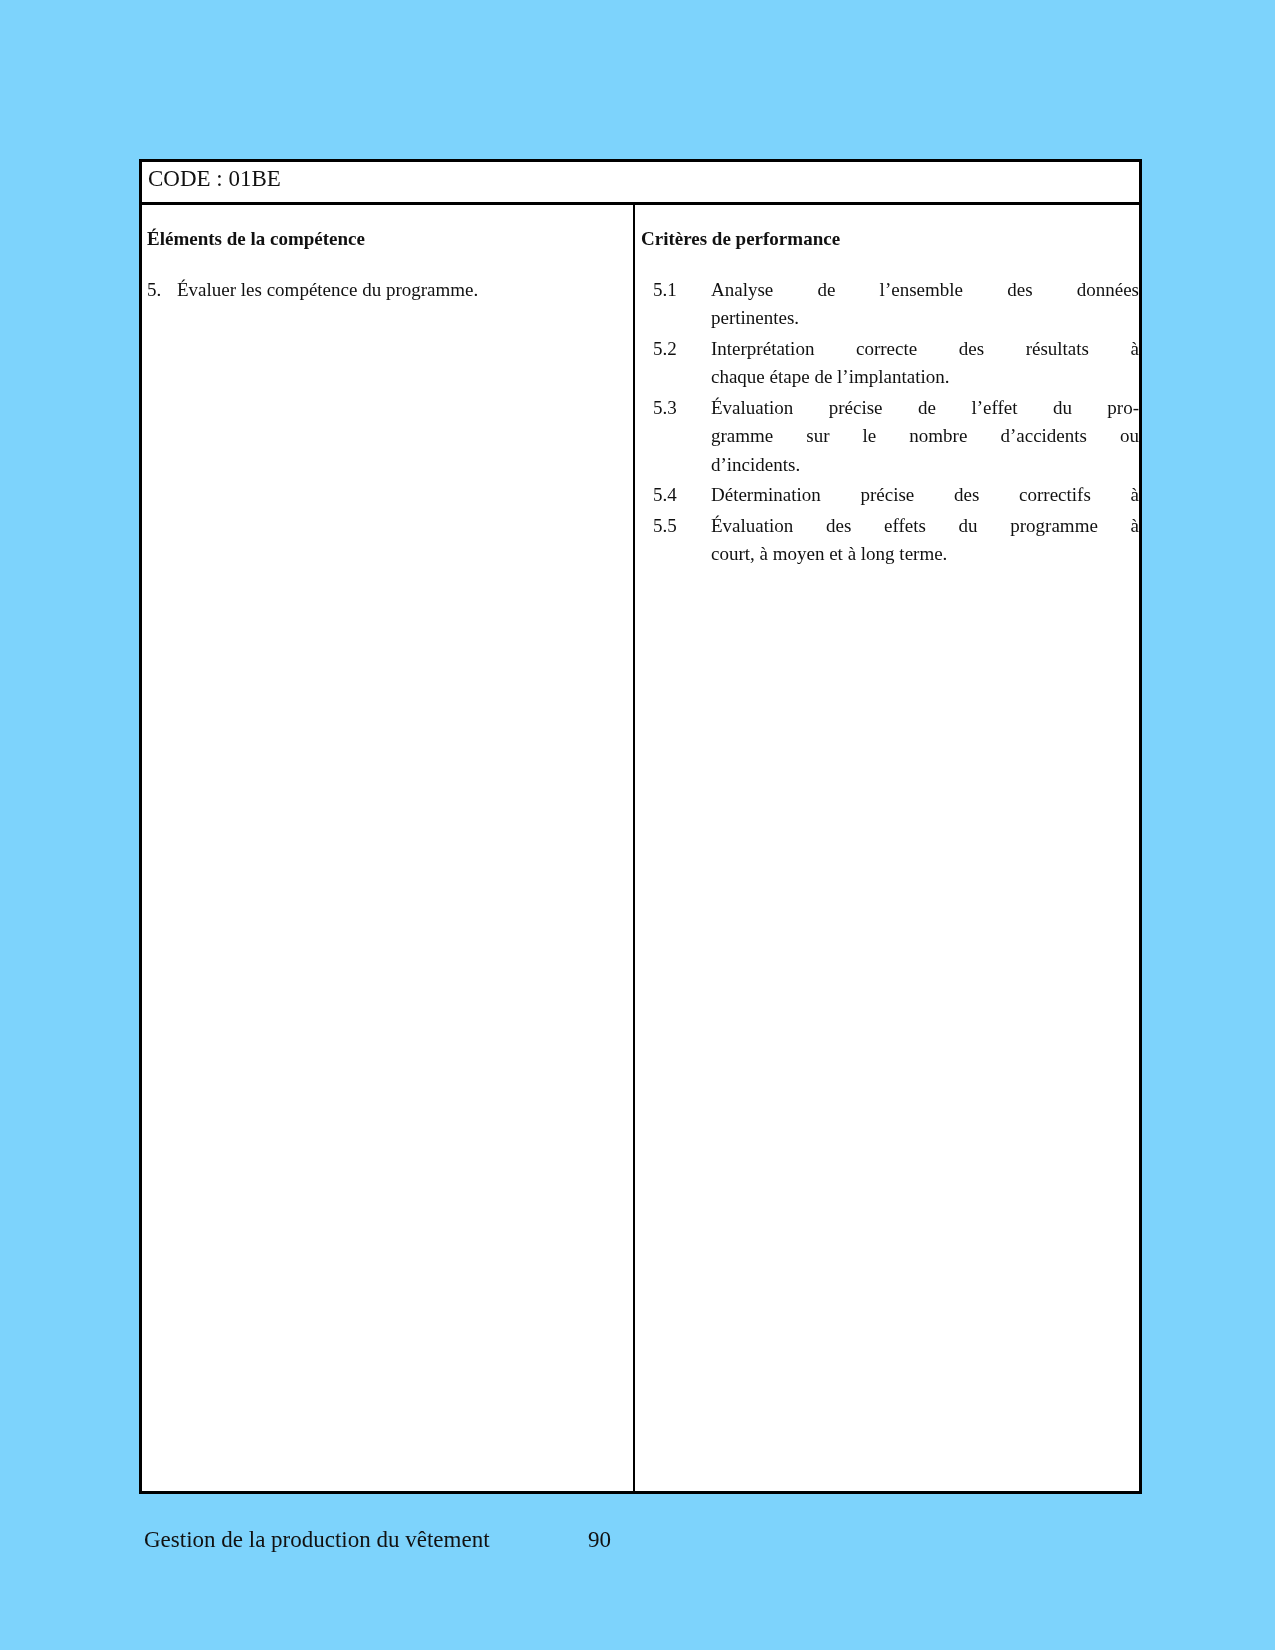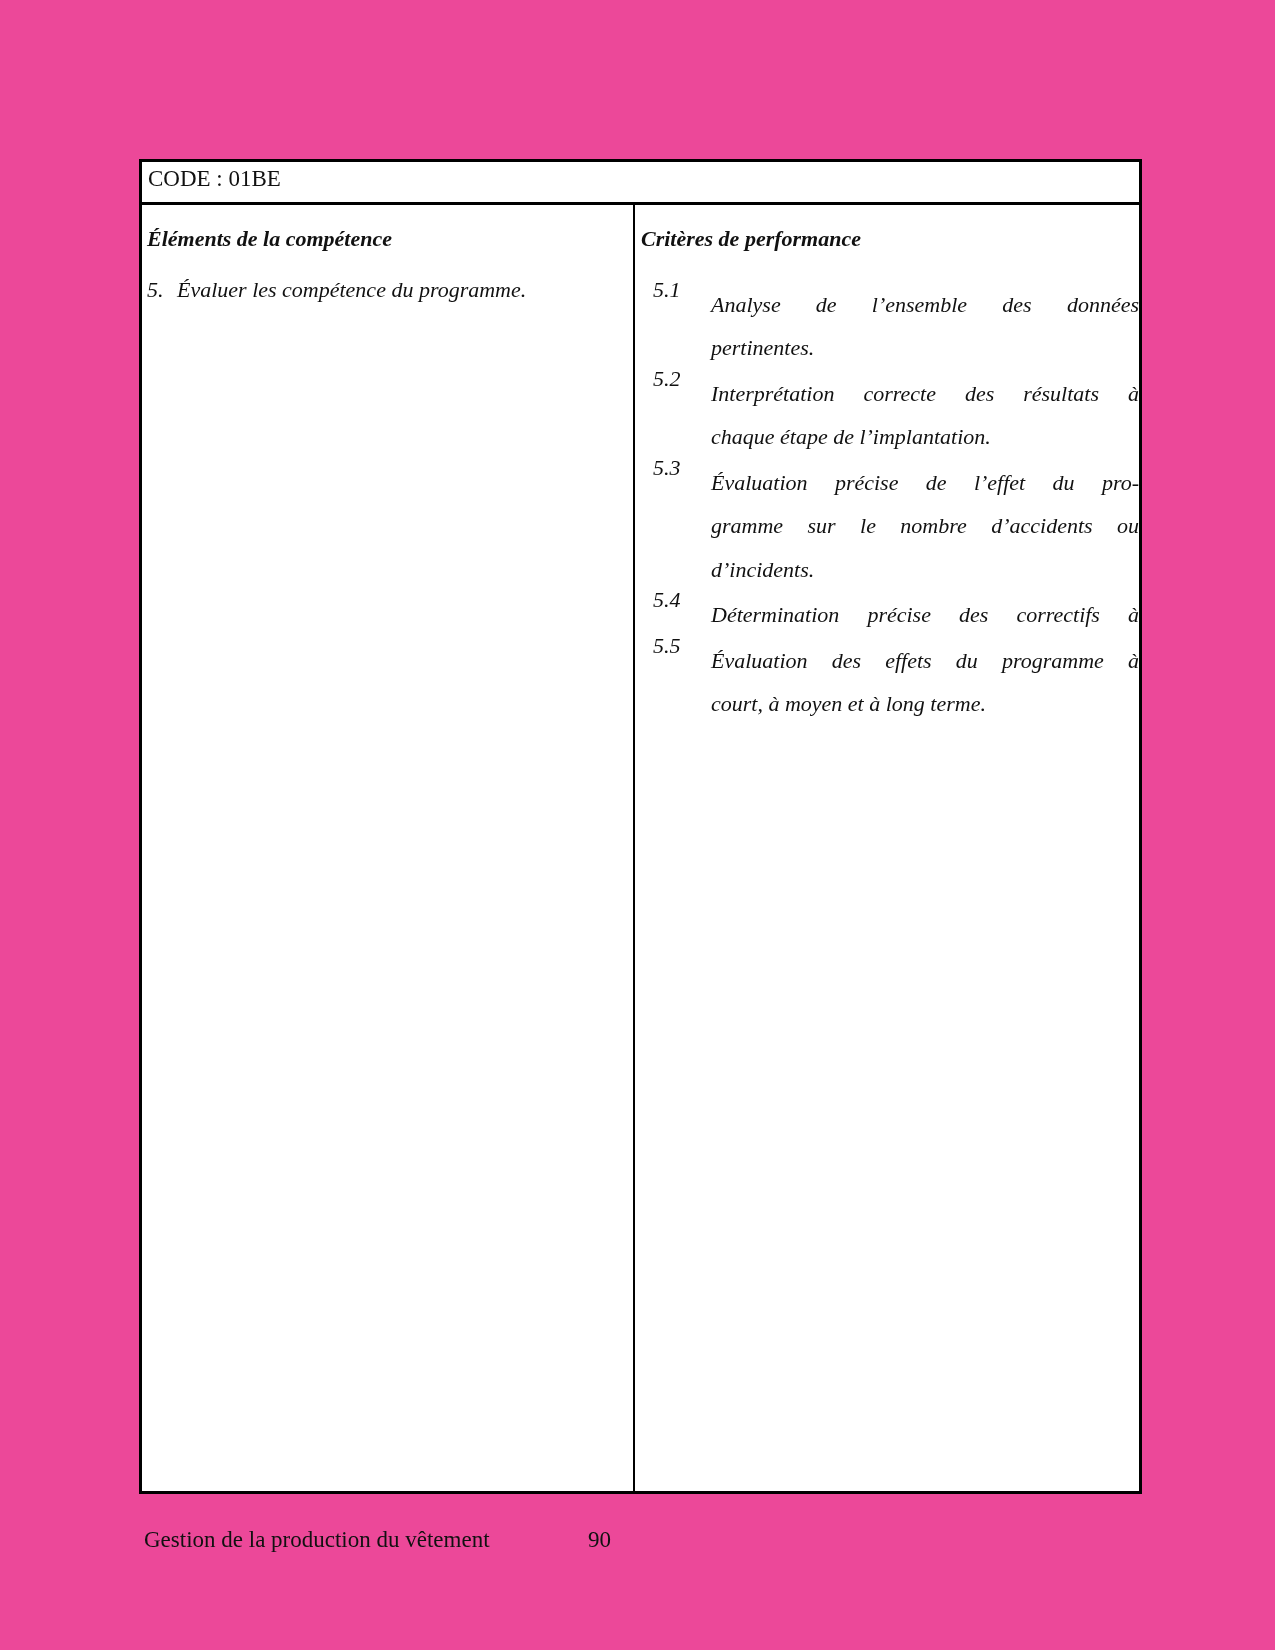--- a/index.html
+++ b/index.html
@@ -11,21 +11,21 @@
     width: 1275px;
     height: 1650px;
     position: relative;
     font-family: "Liberation Serif", "DejaVu Serif", serif;
     color: #111111;
     -webkit-font-smoothing: antialiased;
   }
   .page {
     position: absolute;
     inset: 0;
-    background: #ec4899;
+    background: #7dd3fc;
     overflow: hidden;
   }
   .comp-table {
     position: absolute;
     left: 139px;
     top: 159px;
     width: 1003px;
     height: 1335px;
     border: 3px solid #000000;
     box-sizing: border-box;
@@ -41,23 +41,22 @@
     line-height: 29px;
     padding: 2px 0 0 6px;
   }
   .cols {
     flex: 1;
     display: flex;
     min-height: 0;
   }
   .col {
     box-sizing: border-box;
-    font-size: 22px;
+    font-size: 19px;
     line-height: 28.5px;
-    font-style: italic;
   }
   .col.left {
     width: 493px;
     flex: none;
     border-right: 2px solid #000000;
   }
   .col.right {
     flex: 1;
     border-radius: 10px;
   }
@@ -83,21 +82,21 @@
     margin-bottom: 2px;
   }
   .citem .cnum {
     width: 58px;
     flex: none;
   }
   .citem .clines {
     flex: 1;
     min-width: 0;
   }
-  .cline { text-align: left; margin-top: 15px; }
+  .cline { text-align: left; }
   .cline.just {
     text-align: justify;
     text-align-last: justify;
   }
   .footer {
     position: absolute;
     top: 1526px;
     left: 0;
     width: 100%;
     height: 30px;

